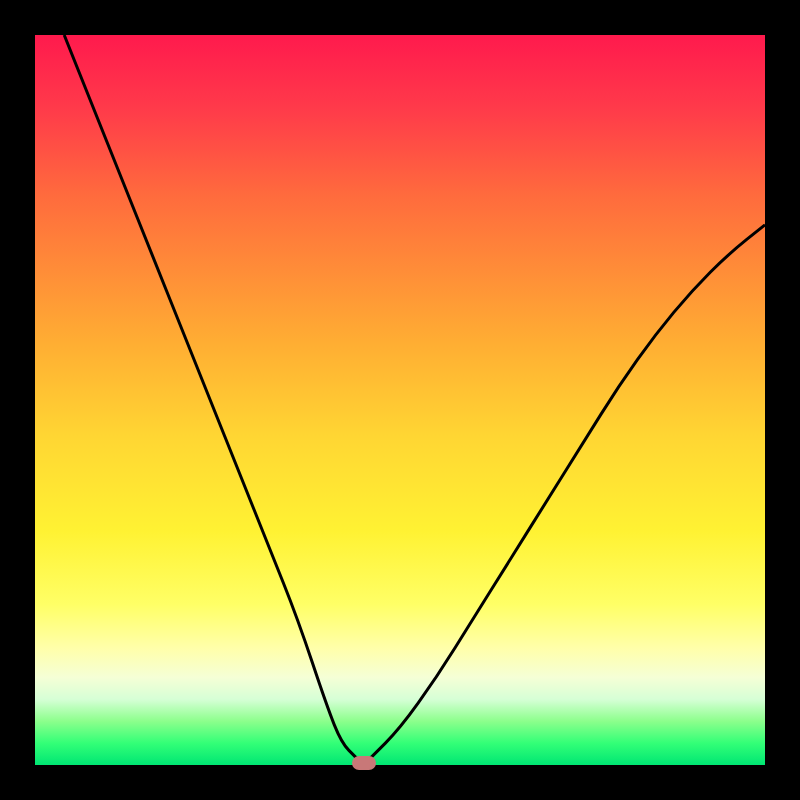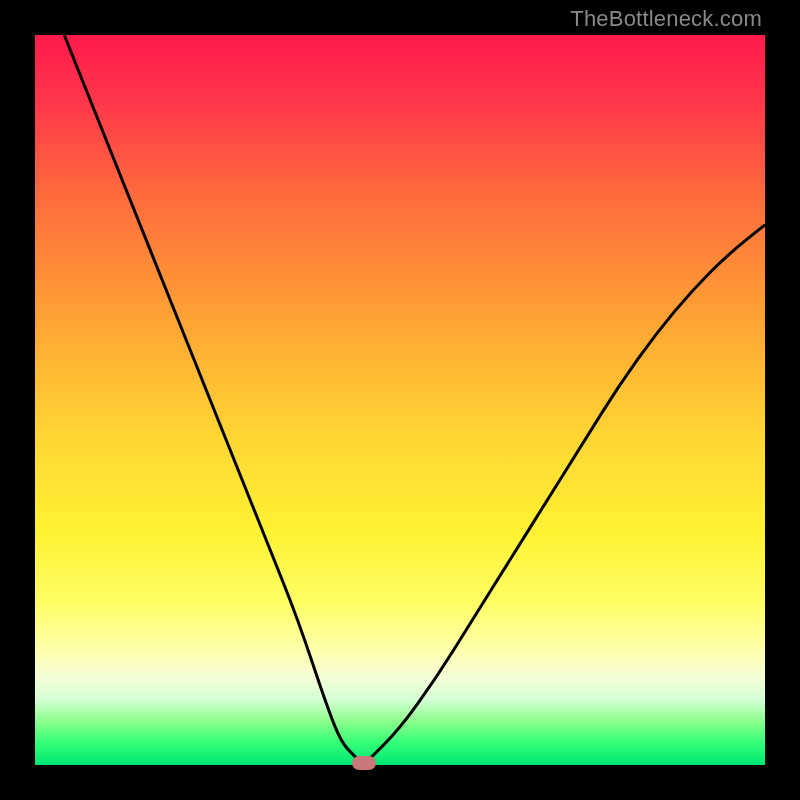--- a/index.html
+++ b/index.html
@@ -72,14 +72,13 @@
 
 <div class="frame">
   <div class="plot-area"></div>
 
   <svg class="curve-svg" viewBox="0 0 730 730" preserveAspectRatio="none">
     <path id="curve-path" d="M 29.2 0 Q 29.2 0 43.8 36.5 Q 58.4 73 73 109.5 Q 87.6 146 102.19999999999999 182.50000000000003 Q 116.8 219.00000000000006 131.4 255.50000000000003 Q 146 292 160.6 328.5 Q 175.2 365 189.8 401.5 Q 204.4 438 219 474.5 Q 233.6 511 248.2 547.5 Q 262.8 584 277.4 627.8 Q 292 671.6 299.29999999999995 689.85 Q 306.59999999999997 708.1 313.9 715.4000000000001 Q 321.2 722.7 324.85 726.35 Q 328.5 730 332.15 726.35 Q 335.8 722.7 350.4 708.1 Q 365 693.5 383.25 667.95 Q 401.50000000000006 642.4 419.75 613.2 Q 438 584 456.25 554.8 Q 474.5 525.6 492.75 496.4 Q 510.99999999999994 467.2 529.25 438 Q 547.5 408.8 565.75 379.6 Q 584 350.4 602.25 324.85 Q 620.5 299.3 638.75 277.4 Q 657 255.5 675.25 237.25000000000003 Q 693.5 219.00000000000006 711.75 204.4 T 730 189.79999999999995" stroke="#000" stroke-width="3" fill="none"></path>
   </svg>
 
   <div class="marker" id="min-marker" style="left: 363.5px; top: 763px; background: rgb(200, 120, 120);"></div>
 
-  <div class="watermark">TheBottleneck.com</div>
 </div>
 
 </body></html>

